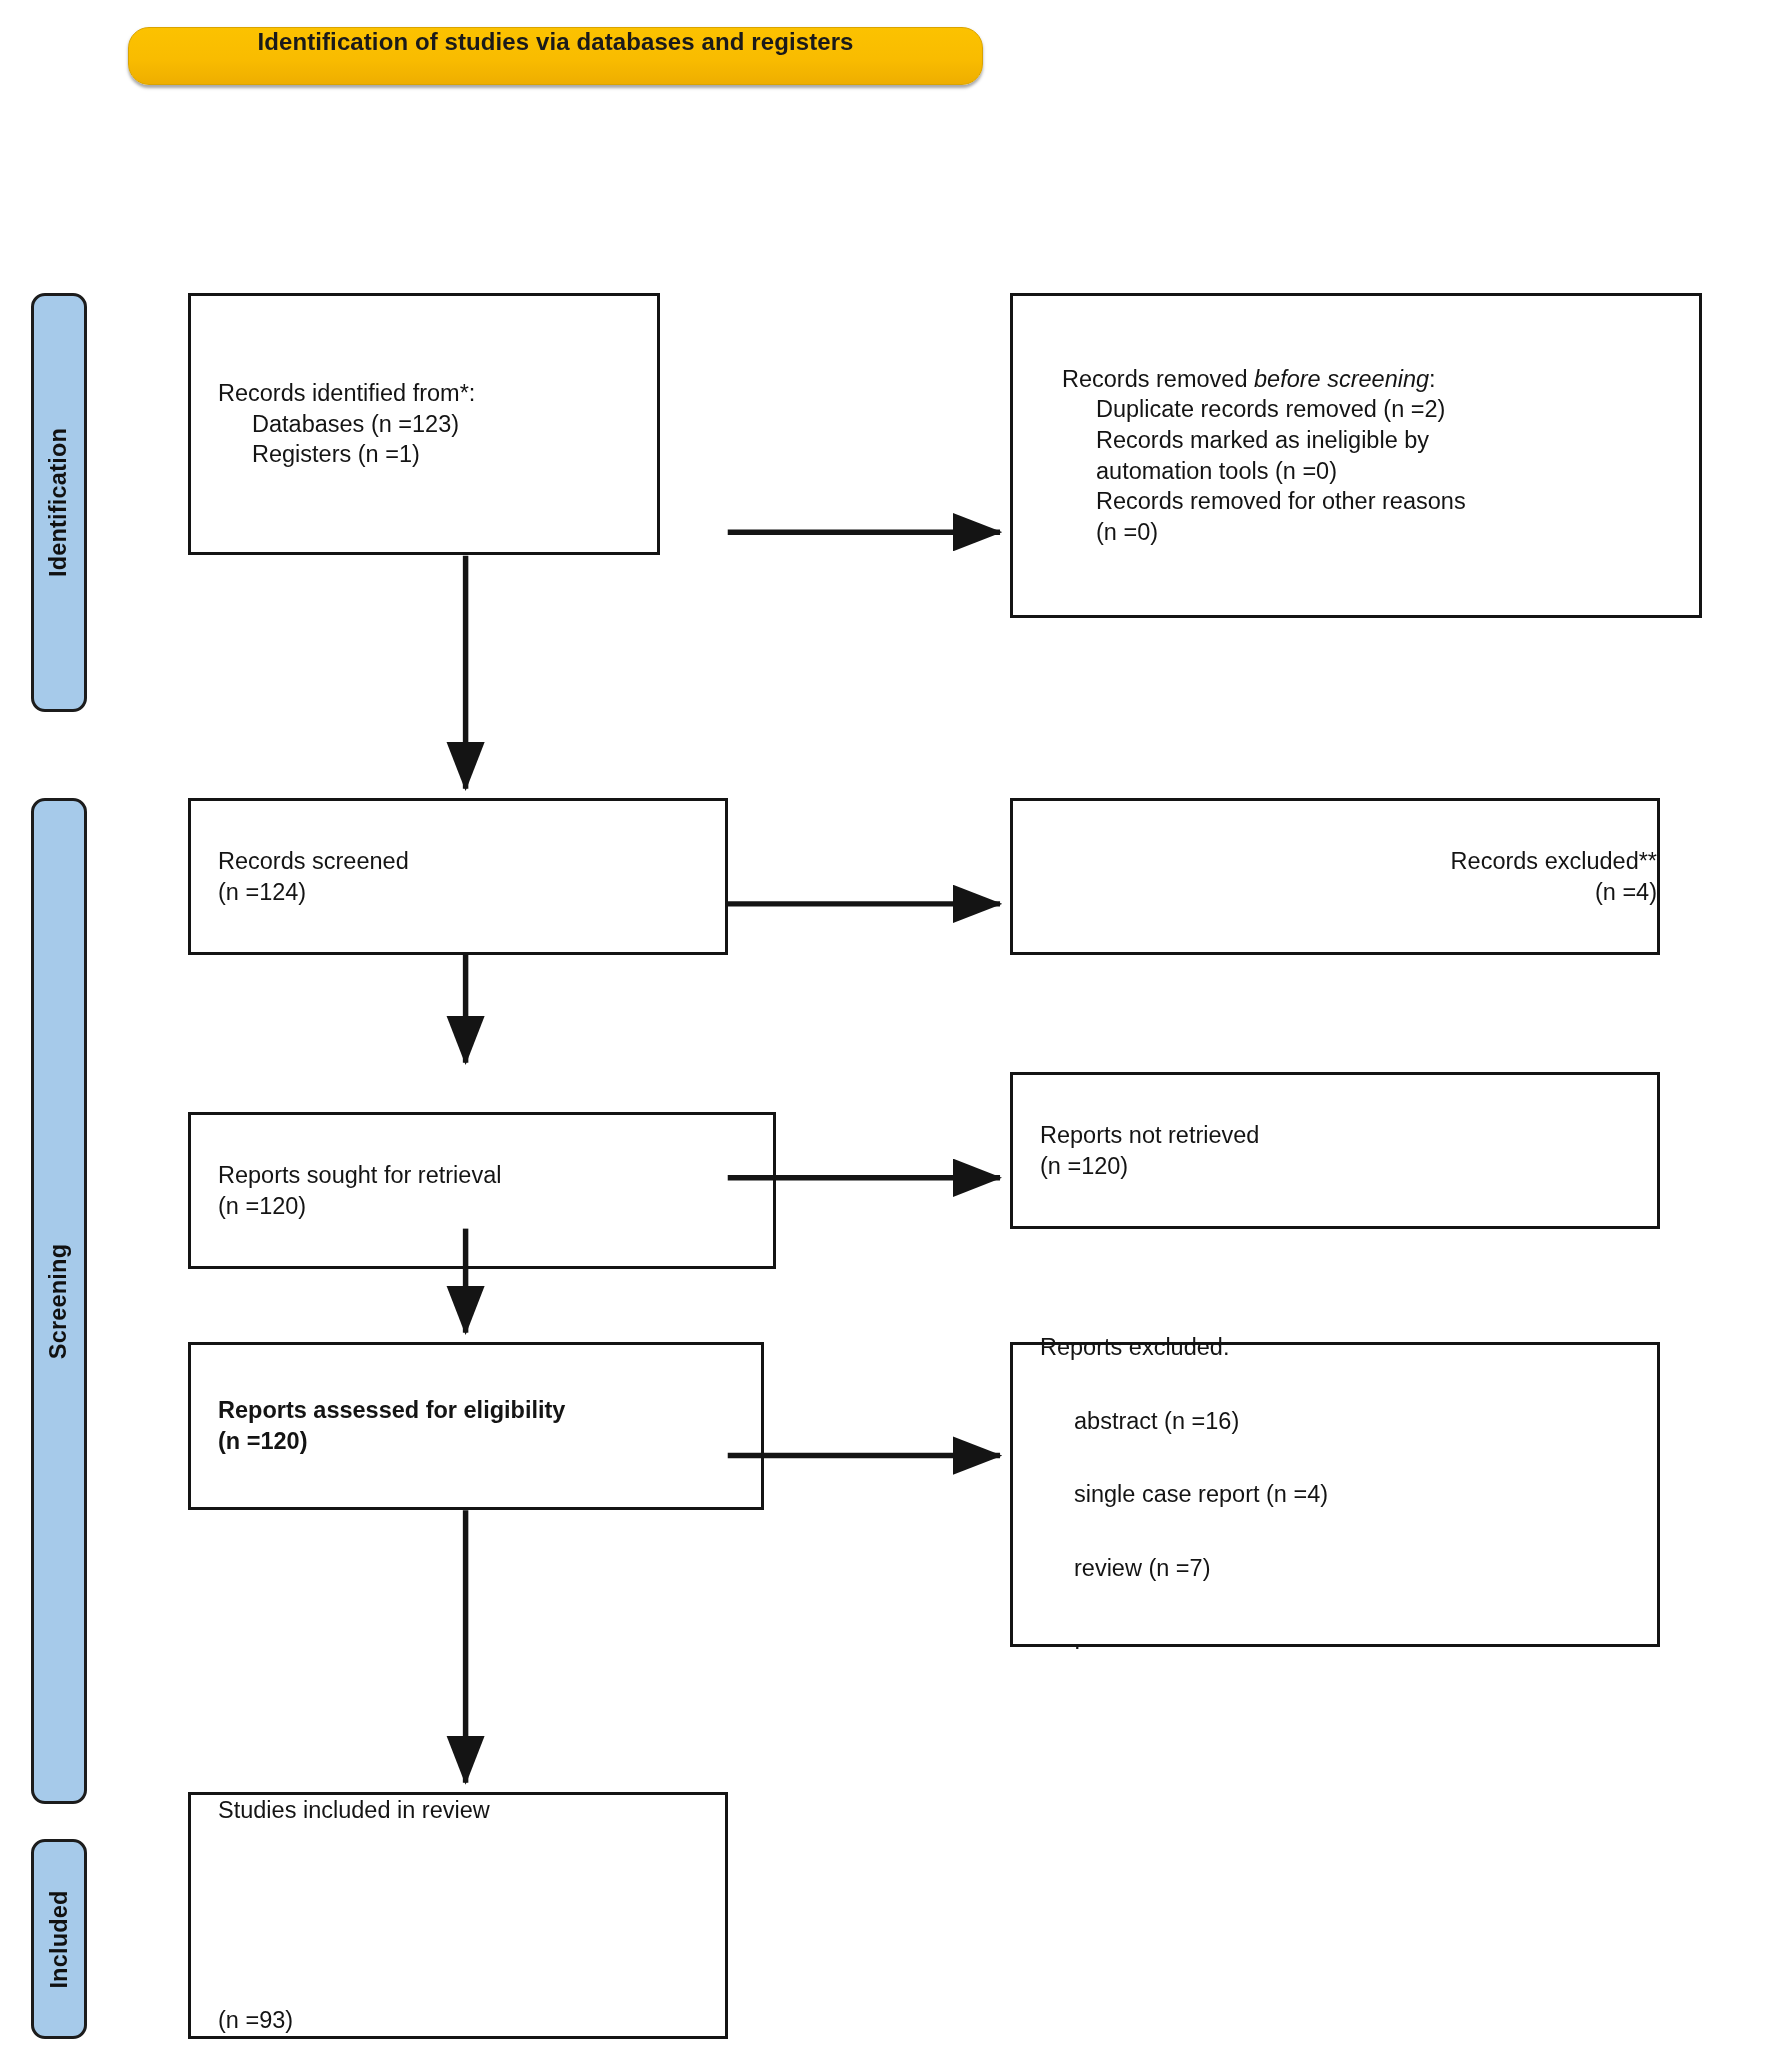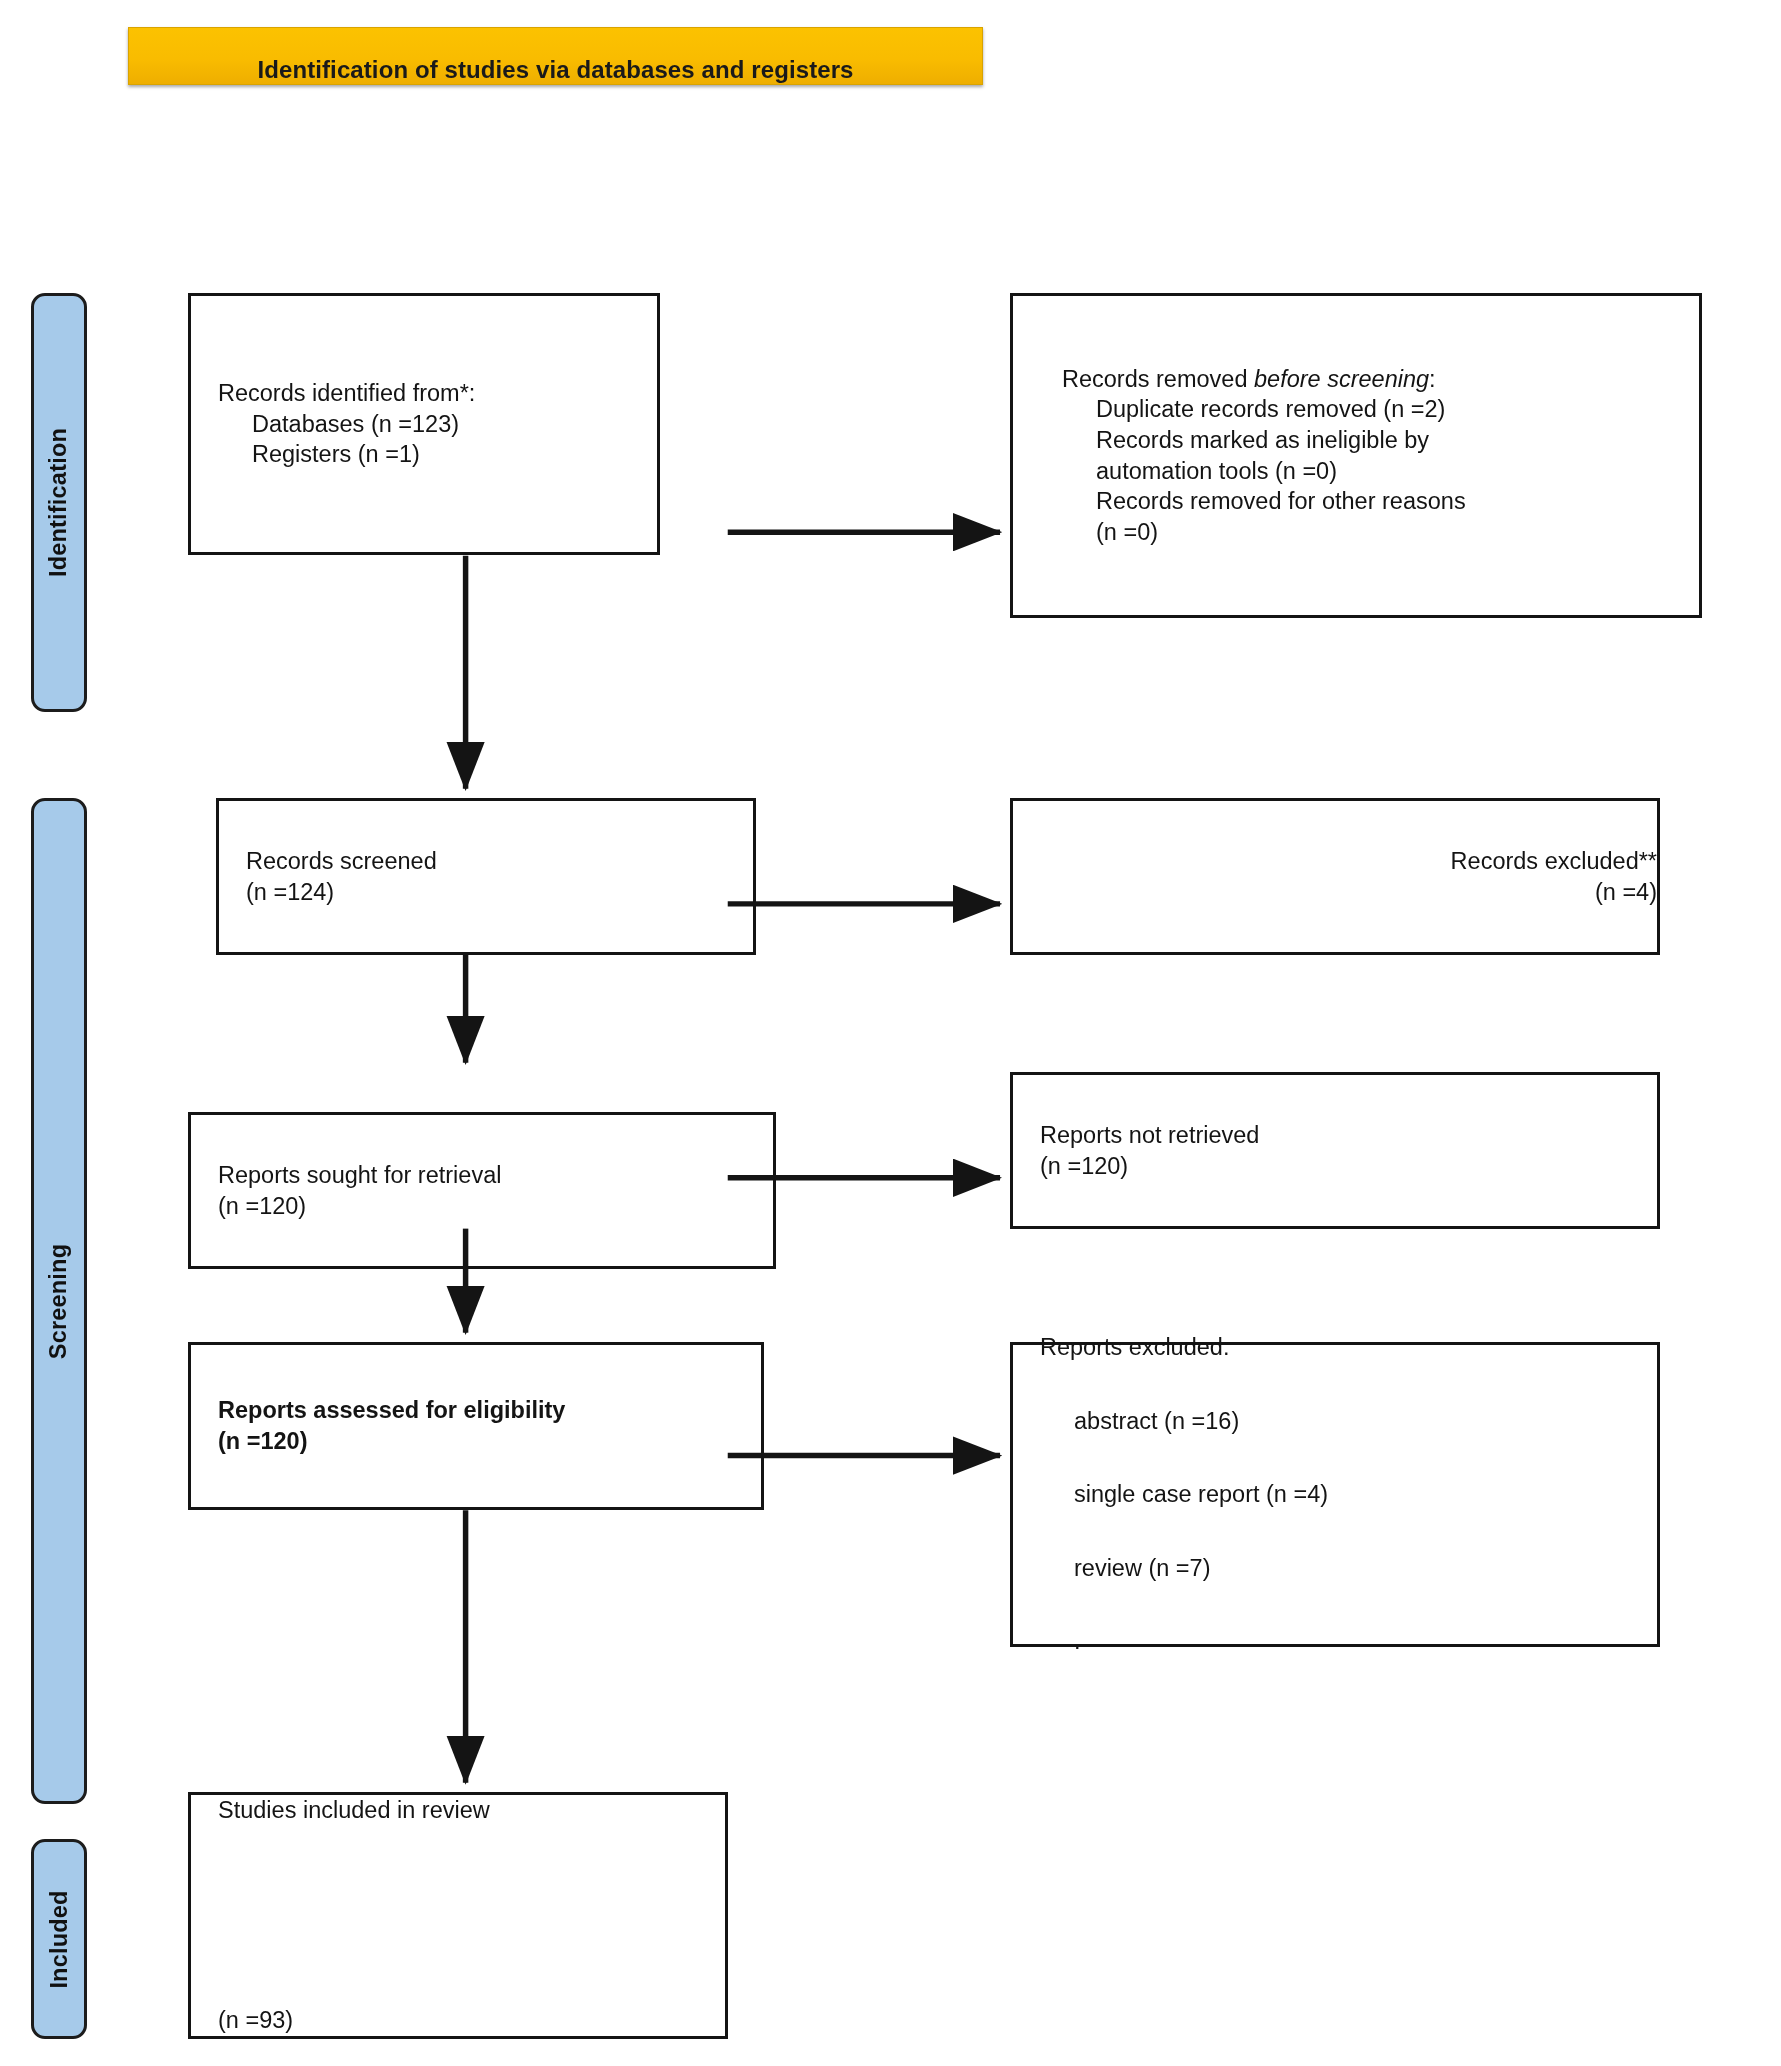--- a/index.html
+++ b/index.html
@@ -22,24 +22,24 @@
 
   
   .header-banner {
     position: absolute;
     left: 128px;
     top: 27px;
     width: 853px;
     height: 56px;
     background: linear-gradient(180deg, #fcc200 0%, #f9bc00 55%, #eeae00 100%);
     border: 1.6px solid #d9a300;
-    border-radius: 0;
+    border-radius: 21px;
     box-shadow: 0 2.3px 3.1px rgba(0,0,0,0.35);
     display: flex;
-    align-items: flex-end;
+    align-items: flex-start;
     justify-content: center;
   }
   .header-title {
     font-size: 24px;
     font-weight: bold;
     color: #1a1a1a;
     letter-spacing: 0.1px;
     white-space: nowrap;
   }
 
@@ -82,21 +82,21 @@
     color: #141414;
     line-height: 1.30;
     padding-left: 27px;
     white-space: nowrap;
   }
   .flow-box .line.indent { padding-left: 61px; }
   .flow-box .line .it { font-style: italic; }
 
   #box-identified      { left: 188px;  top: 293px;  width: 472px;  height: 262px; }
   #box-removed         { left: 1010px; top: 293px;  width: 692px;  height: 325px; padding-left: 22px; }
-  #box-screened        { left: 188px;  top: 798px; width: 540px;  height: 157px; margin-left: 28px; }
+  #box-screened        { left: 188px;  top: 798px; width: 540px;  height: 157px; }
   #box-excluded        { left: 1010px; top: 798px; width: 650px;  height: 157px; align-items: flex-end; }
   #box-sought          { left: 188px;  top: 1112px; width: 588px;  height: 157px; }
   #box-notretrieved    { left: 1010px; top: 1072px; width: 650px;  height: 157px; }
   #box-assessed        { left: 188px;  top: 1342px; width: 576px;  height: 168px; font-weight: bold; }
   #box-reportsexcluded { left: 1010px; top: 1342px; width: 650px;  height: 305px; gap: 43px; }
   #box-included        { left: 188px;  top: 1792px; width: 540px;  height: 247px; justify-content: space-between; }
 
   
   .conn { position: absolute; }
   .conn svg { display: block; overflow: visible; }

